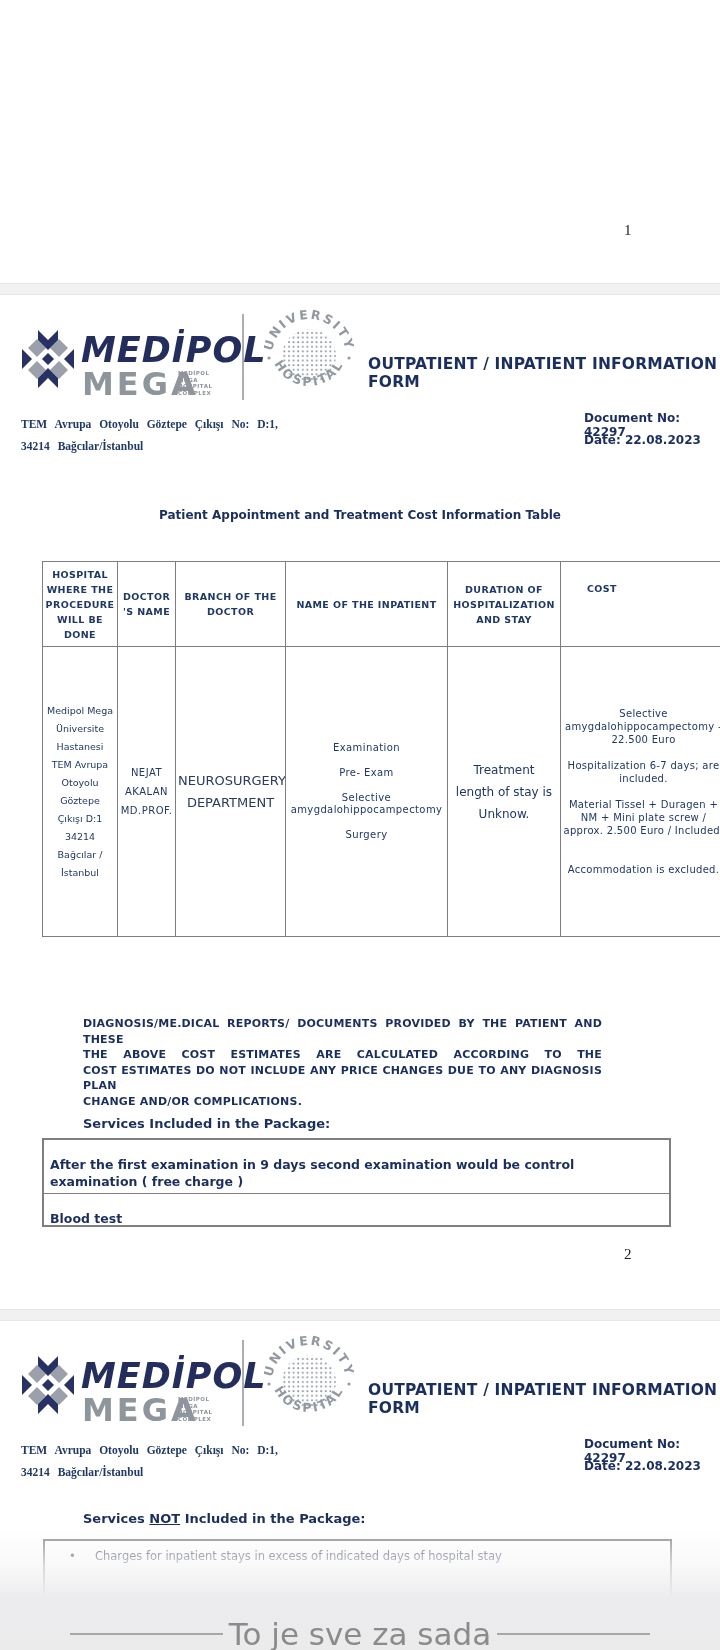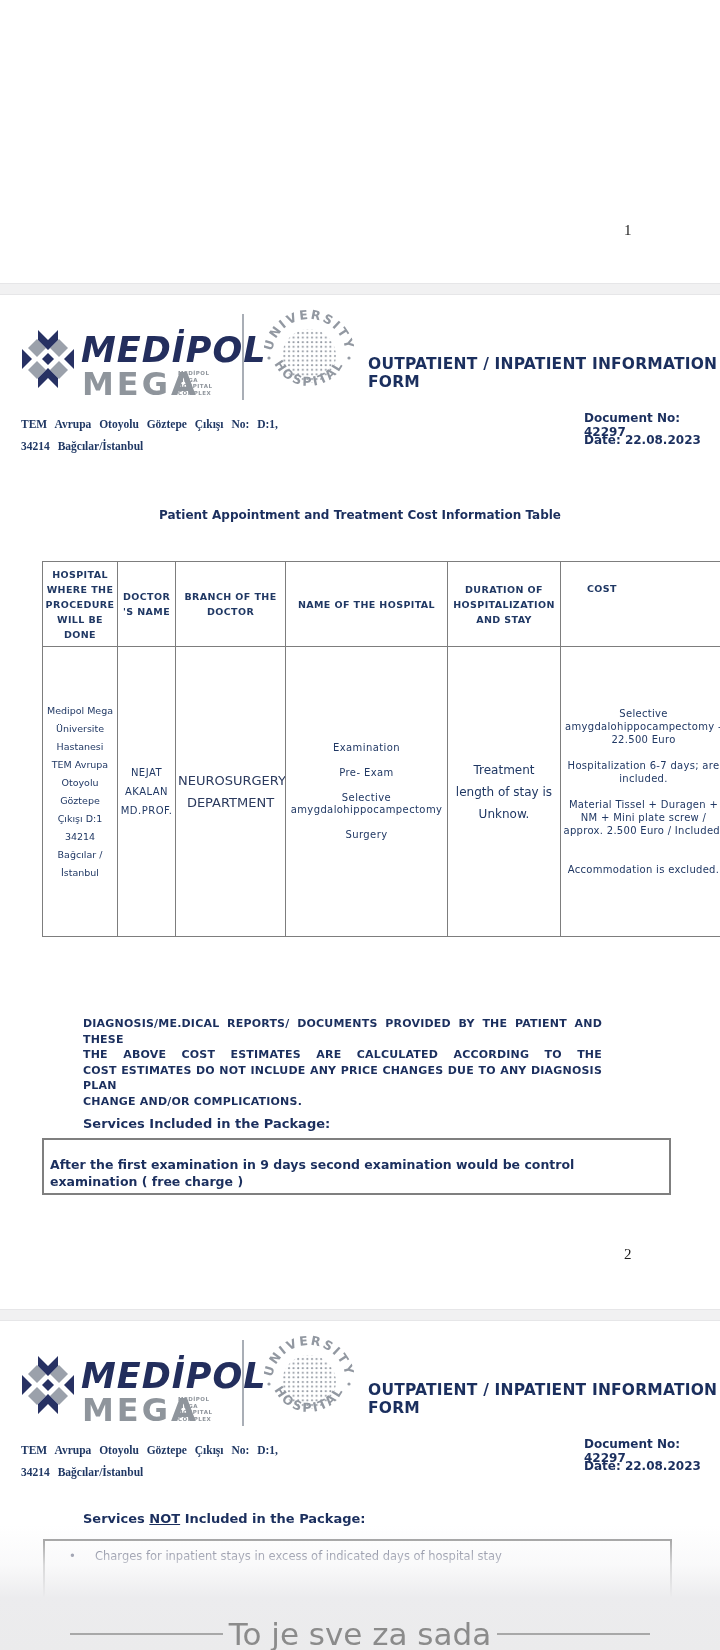--- a/index.html
+++ b/index.html
@@ -133,21 +133,21 @@
         <tr>
           <th>HOSPITAL
 WHERE THE
 PROCEDURE
 WILL BE
 DONE</th>
           <th>DOCTOR
 'S NAME</th>
           <th>BRANCH OF THE
 DOCTOR</th>
-          <th>NAME OF THE HOSPITAL</th>
+          <th>NAME OF THE INPATIENT</th>
           <th>DURATION OF
 HOSPITALIZATION
 AND STAY</th>
           <th class="cost">COST</th>
         </tr>
       </thead>
       <tbody>
         <tr>
           <td class="c1">Medipol Mega
 Üniversite
@@ -191,20 +191,21 @@
     <div>DIAGNOSIS/ME.DICAL REPORTS/ DOCUMENTS PROVIDED BY THE PATIENT AND THESE</div>
     <div>THE ABOVE COST ESTIMATES ARE CALCULATED ACCORDING TO THE</div>
     <div>COST ESTIMATES DO NOT INCLUDE ANY PRICE CHANGES DUE TO ANY DIAGNOSIS PLAN</div>
     <div class="last">CHANGE AND/OR COMPLICATIONS.</div>
   </div>
 
   <div class="svc-head" style="top:1116px;">Services Included in the Package:</div>
 
   <div class="svc-box">
     <div class="svc-row r1">After the first examination in 9 days second examination would be control examination ( free charge )</div>
+    <div class="svc-row r2">Blood test</div>
   </div>
 
   <div class="pagenum" style="left:624px;top:1246px;">2</div>
 
   <div class="band" style="top:1309px;"></div>
 
   <div class="hdr" style="top:1324px;">
     <svg class="abs" style="left:20px;top:22px;" width="56" height="76" viewBox="0 0 56 76">
       <g fill="#9ba1ab">
         <path d="M17 19 L26 28 L17 37 L8 28 Z"></path>

